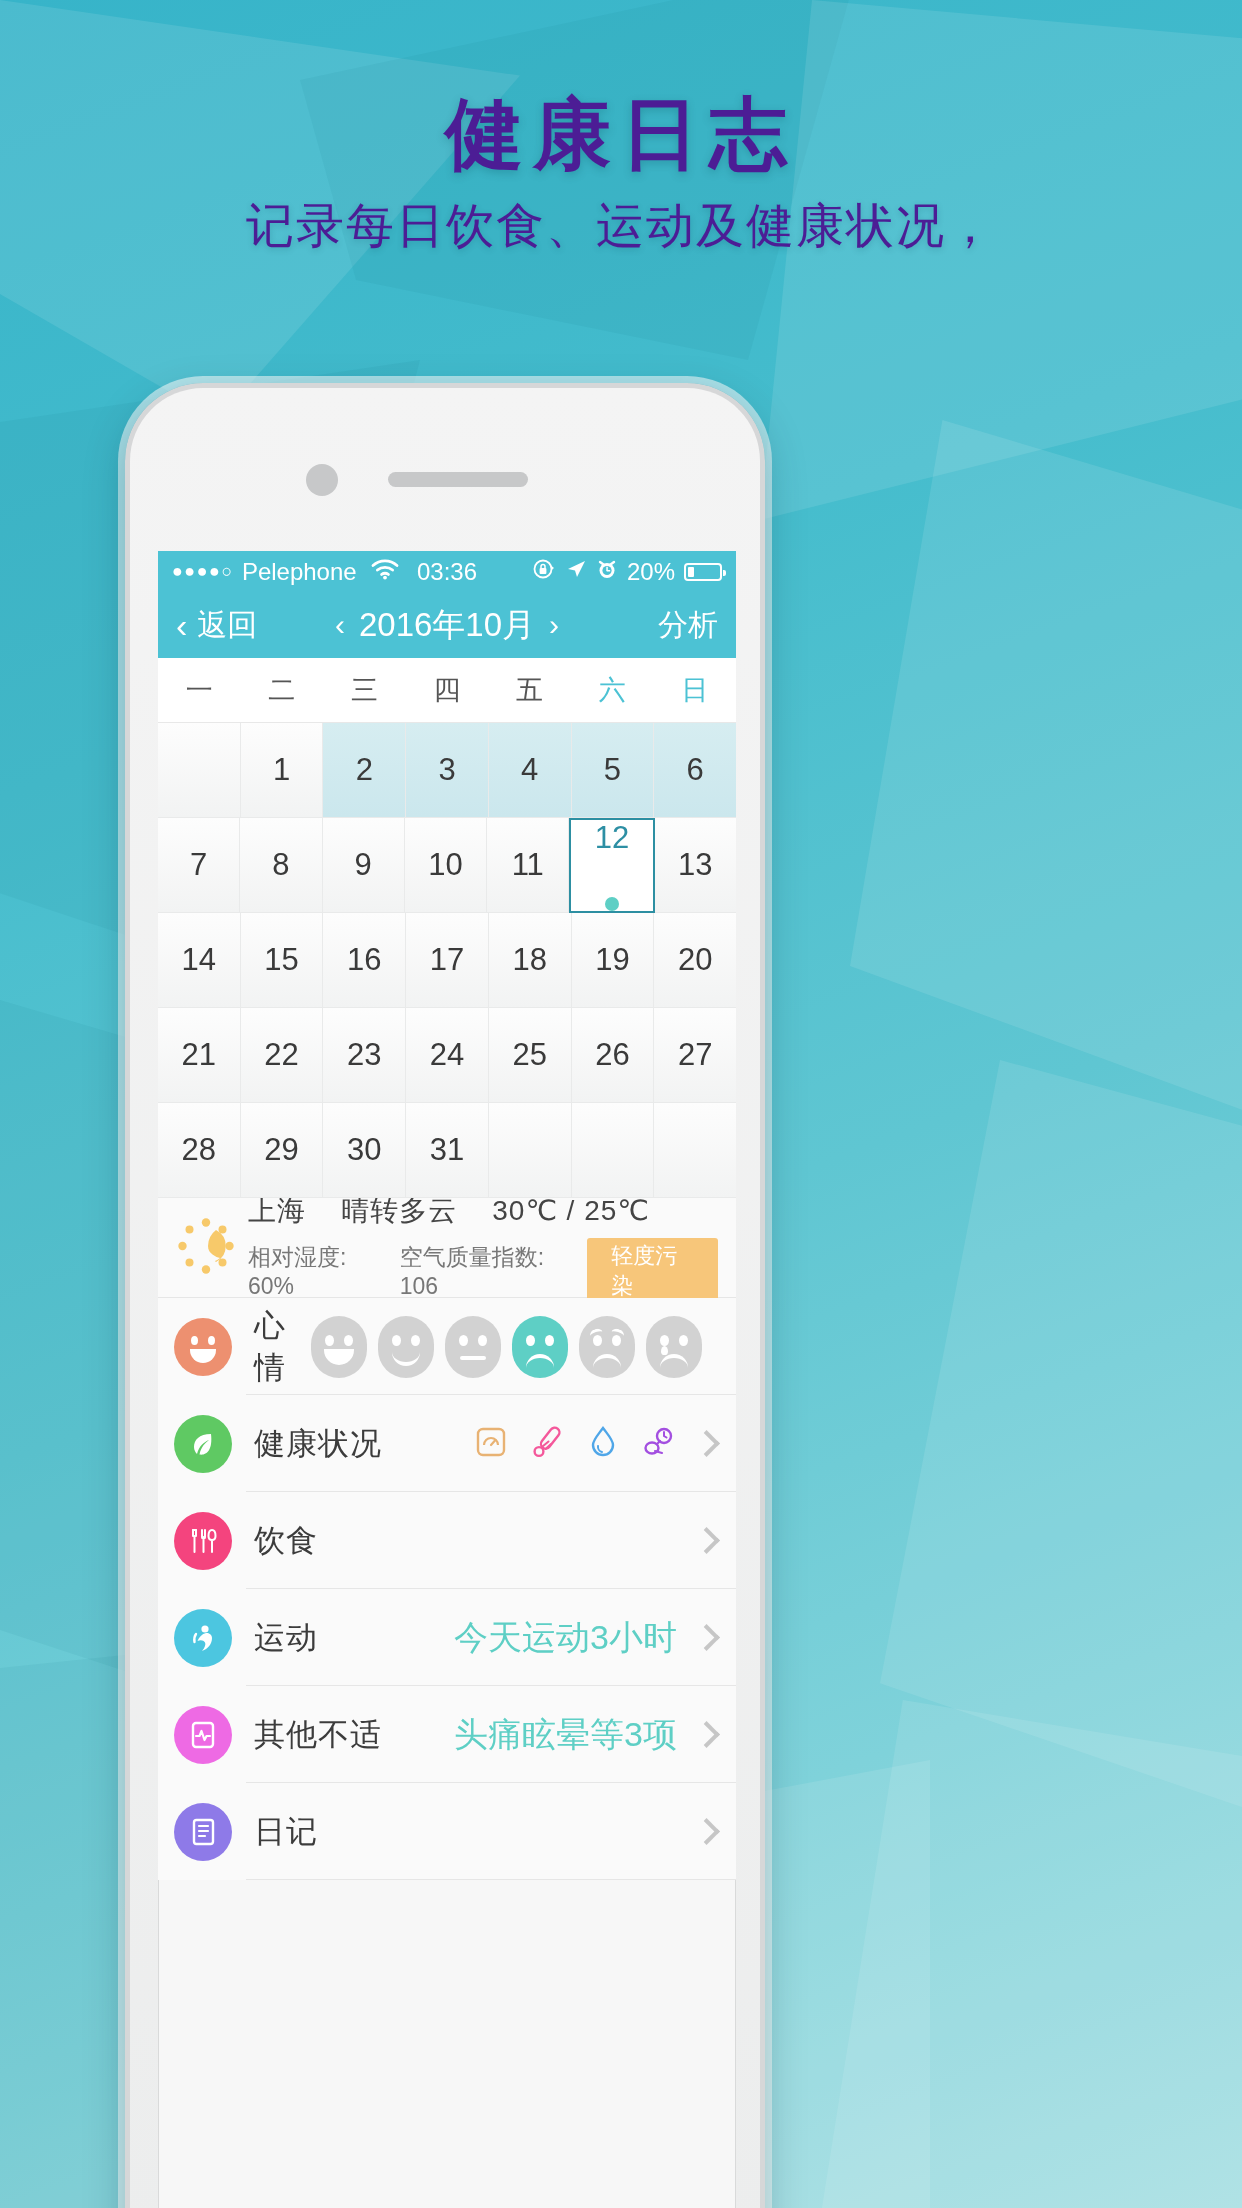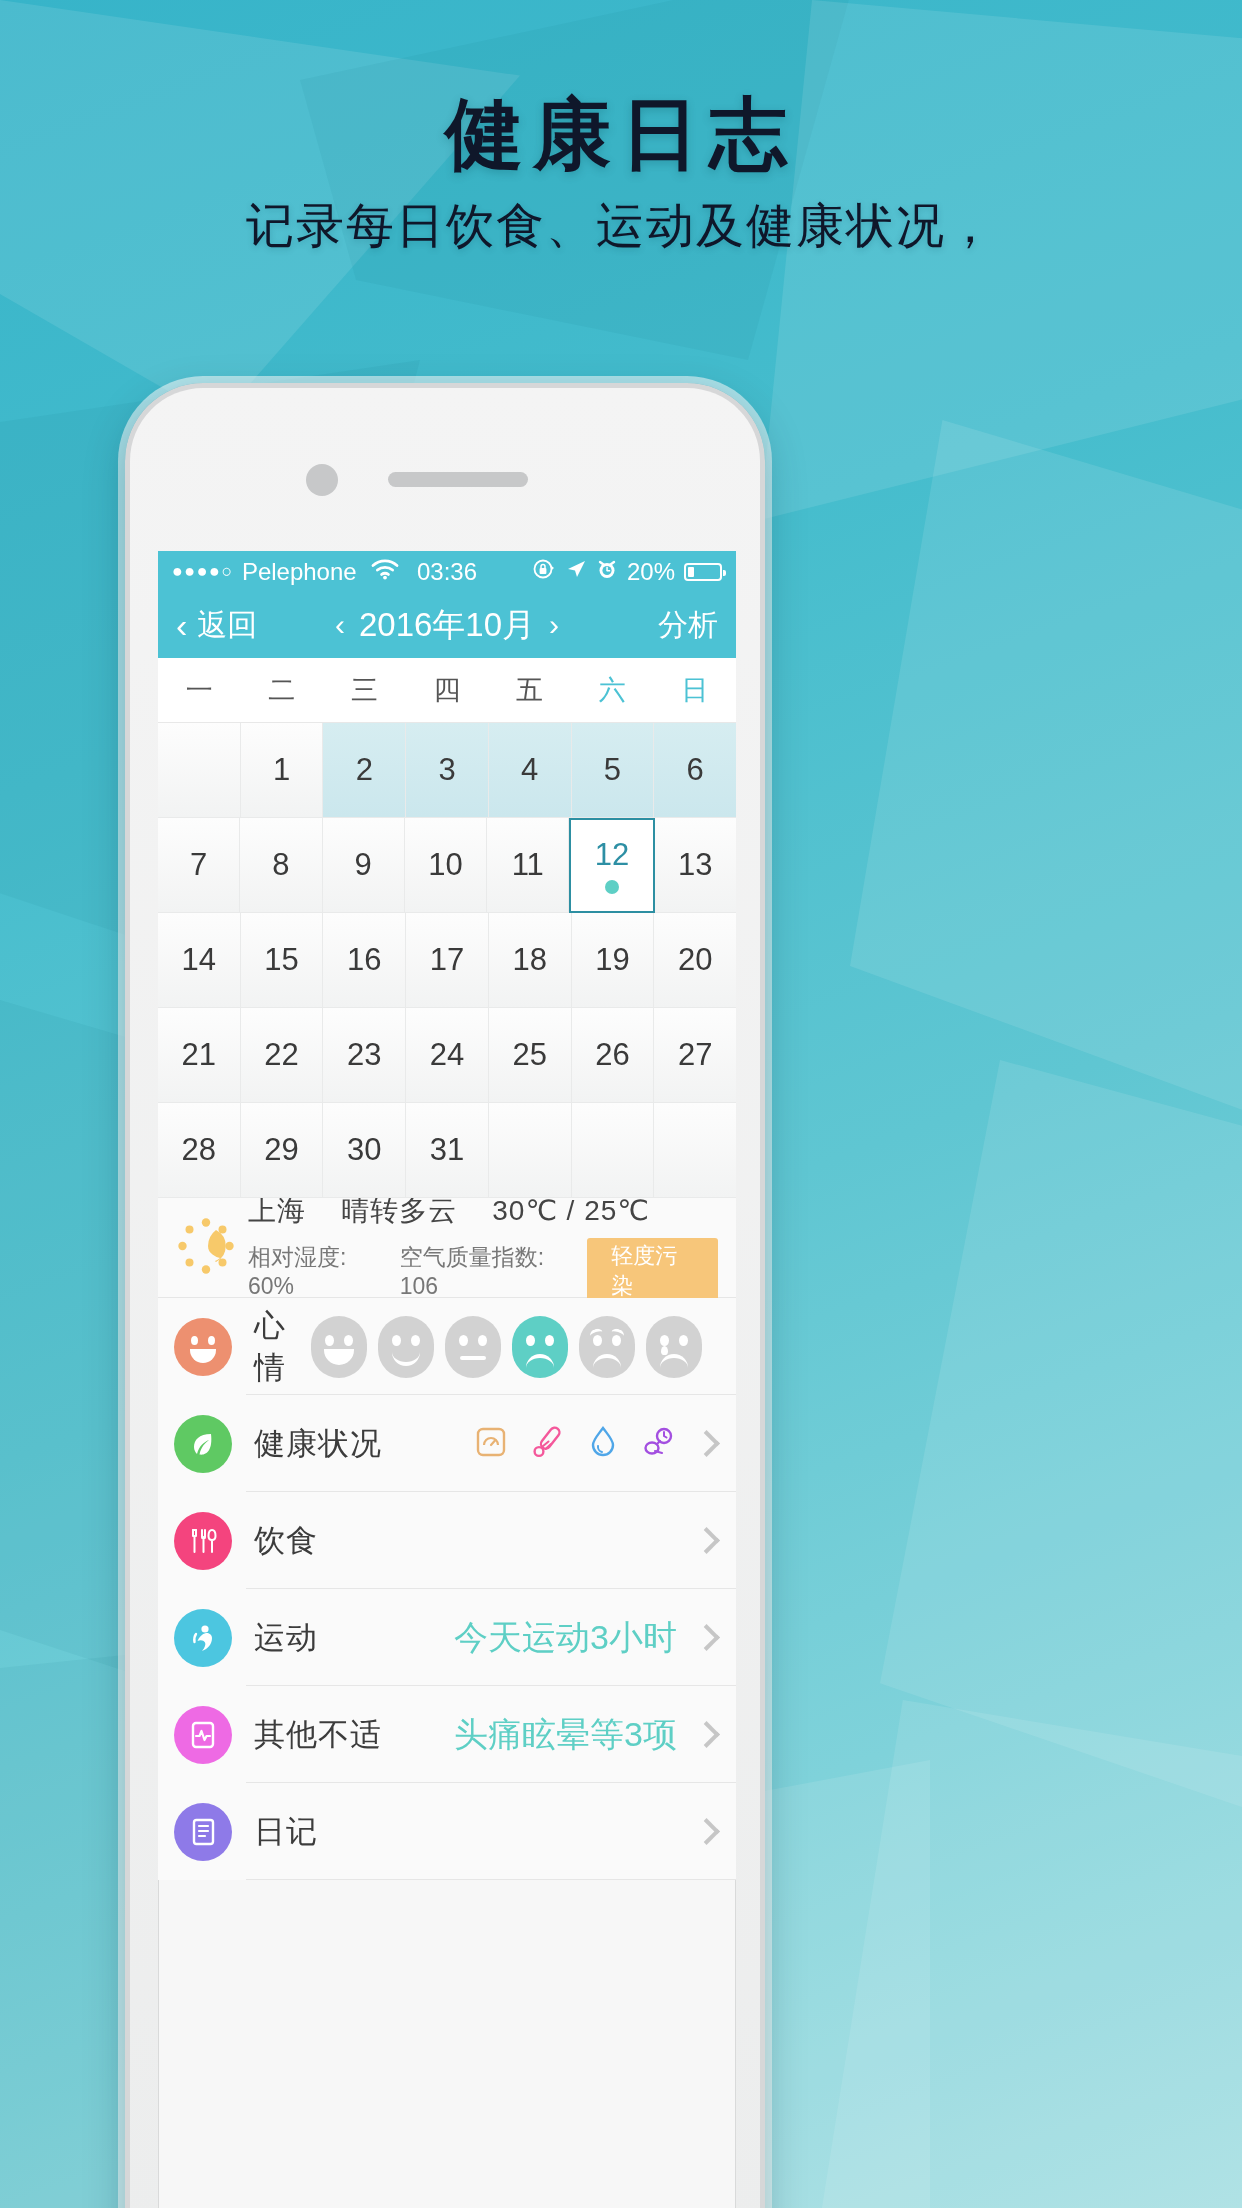--- a/index.html
+++ b/index.html
@@ -22,21 +22,21 @@
   .f3{left:760px;top:0;width:520px;height:520px;clip-path:polygon(10% 0,100% 8%,100% 75%,0 100%);}
   .f4{left:0;top:360px;width:420px;height:620px;clip-path:polygon(0 10%,100% 0,62% 100%,0 86%);}
   .f5{left:850px;top:420px;width:420px;height:700px;clip-path:polygon(22% 0,100% 14%,100% 100%,0 78%);}
   .f6{left:0;top:1000px;width:380px;height:700px;clip-path:polygon(0 0,100% 16%,56% 100%,0 90%);}
   .f7{left:880px;top:1060px;width:400px;height:760px;clip-path:polygon(30% 0,100% 10%,100% 100%,0 82%);}
   .f8{left:0;top:1620px;width:460px;height:600px;clip-path:polygon(0 8%,100% 0,70% 100%,0 100%);}
   .f9{left:820px;top:1700px;width:460px;height:520px;clip-path:polygon(18% 0,100% 12%,100% 100%,0 100%);}
   .f10{left:330px;top:1760px;width:600px;height:470px;clip-path:polygon(0 24%,100% 0,100% 100%,6% 100%);}
 
   
-  #headline{position:absolute;left:0;top:92px;width:1242px;text-align:center;color:#0f172a;}
+  #headline{position:absolute;left:0;top:92px;width:1242px;text-align:center;color:#4c1d95;}
   #headline .h1{
     font-size:78px;font-weight:bold;letter-spacing:10px;
     text-shadow:0 3px 8px rgba(0,70,85,.25);line-height:1.1;
   }
   #headline .h2{
     margin-top:16px;font-size:48px;line-height:1.34;letter-spacing:2px;
     text-shadow:0 2px 6px rgba(0,70,85,.22);
   }
 
   
@@ -101,21 +101,21 @@
     flex:1;height:95px;box-sizing:border-box;
     border-right:1px solid #e9eaea;border-bottom:1px solid #e9eaea;
     background:linear-gradient(180deg,#fdfdfd 0%,#f2f3f3 100%);
     display:flex;flex-direction:column;align-items:center;justify-content:center;
     font-size:31px;color:#3a3a3a;position:relative;
   }
   .cal-cell:last-child{border-right:none;}
   .cal-cell.hl{background:linear-gradient(180deg,#d6edf1 0%,#cbe7ed 100%);}
   .cal-cell.empty{color:transparent;}
   .cal-cell.sel{
-    background:#ffffff;border:2px solid #2d8fa2;color:#2d8fa4;
+    background:#ffffff;border:2px solid #2d8fa2;color:#2d8fa4;justify-content:space-between;
   }
   .cal-cell.sel .dot{
     width:14px;height:14px;border-radius:50%;background:#5ecfc5;margin-top:7px;
   }
 
   
   #list{background:#f7f7f7;}
   .wrow{
     display:flex;align-items:center;background:#fafafa;
     border-bottom:1px solid #e6e6e6;padding:14px 18px 14px 16px;box-sizing:border-box;height:100px;

